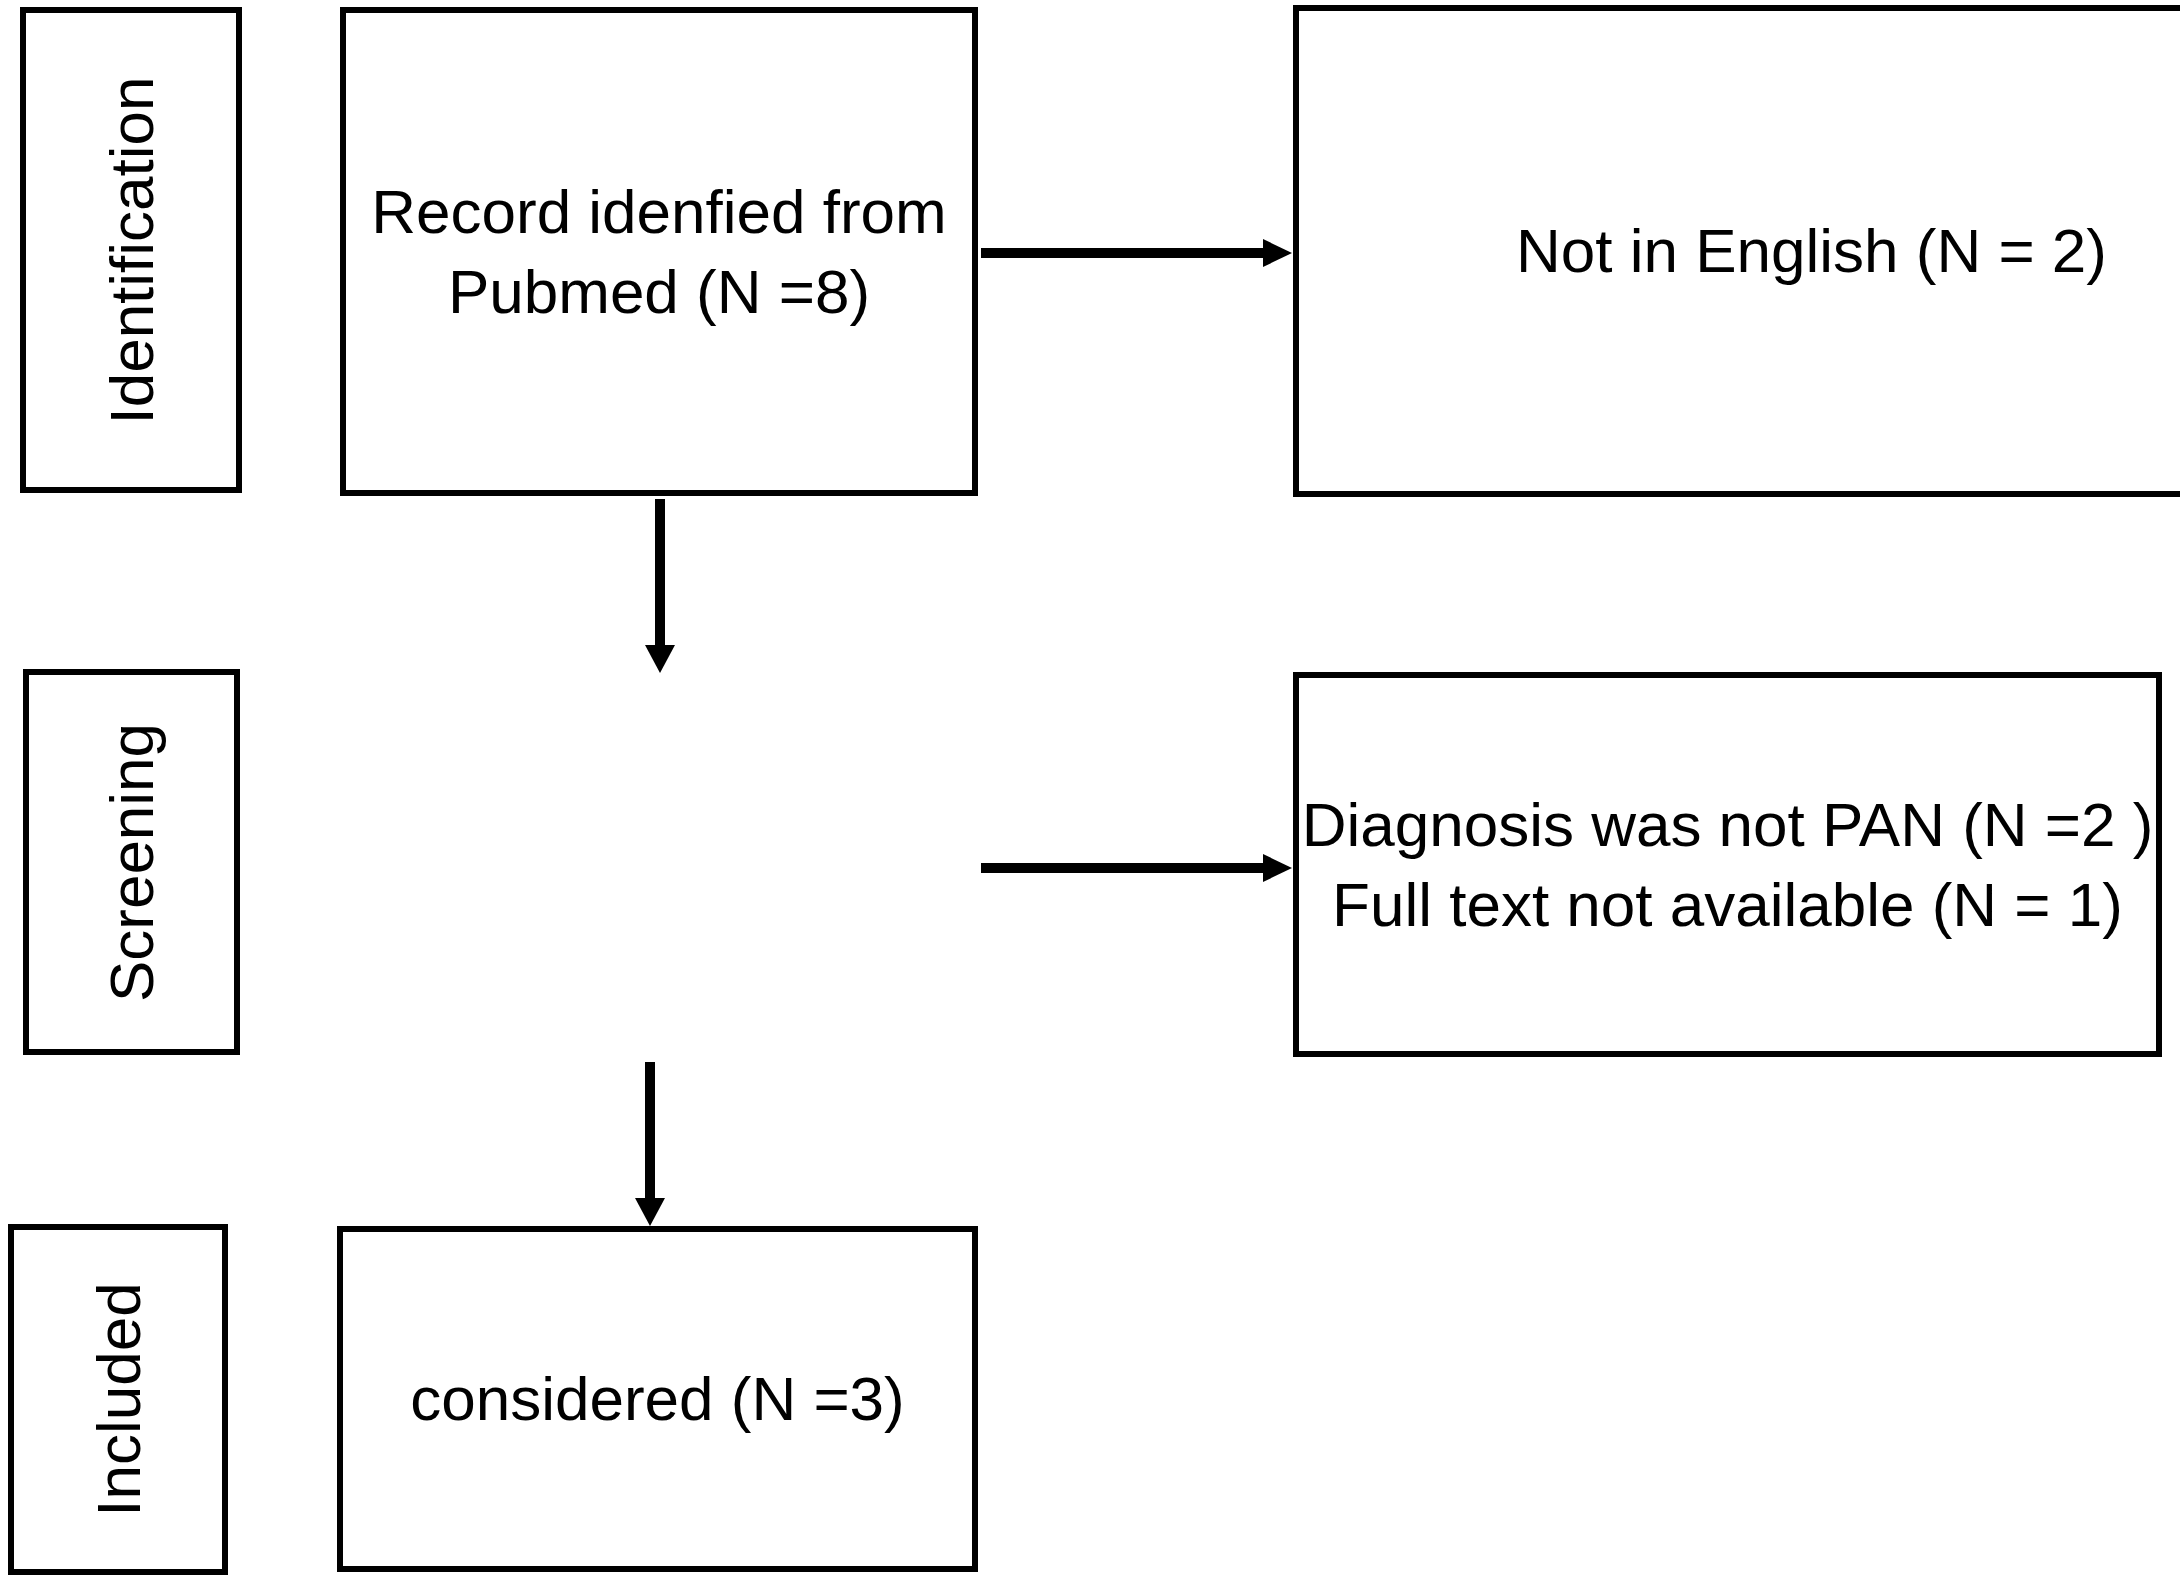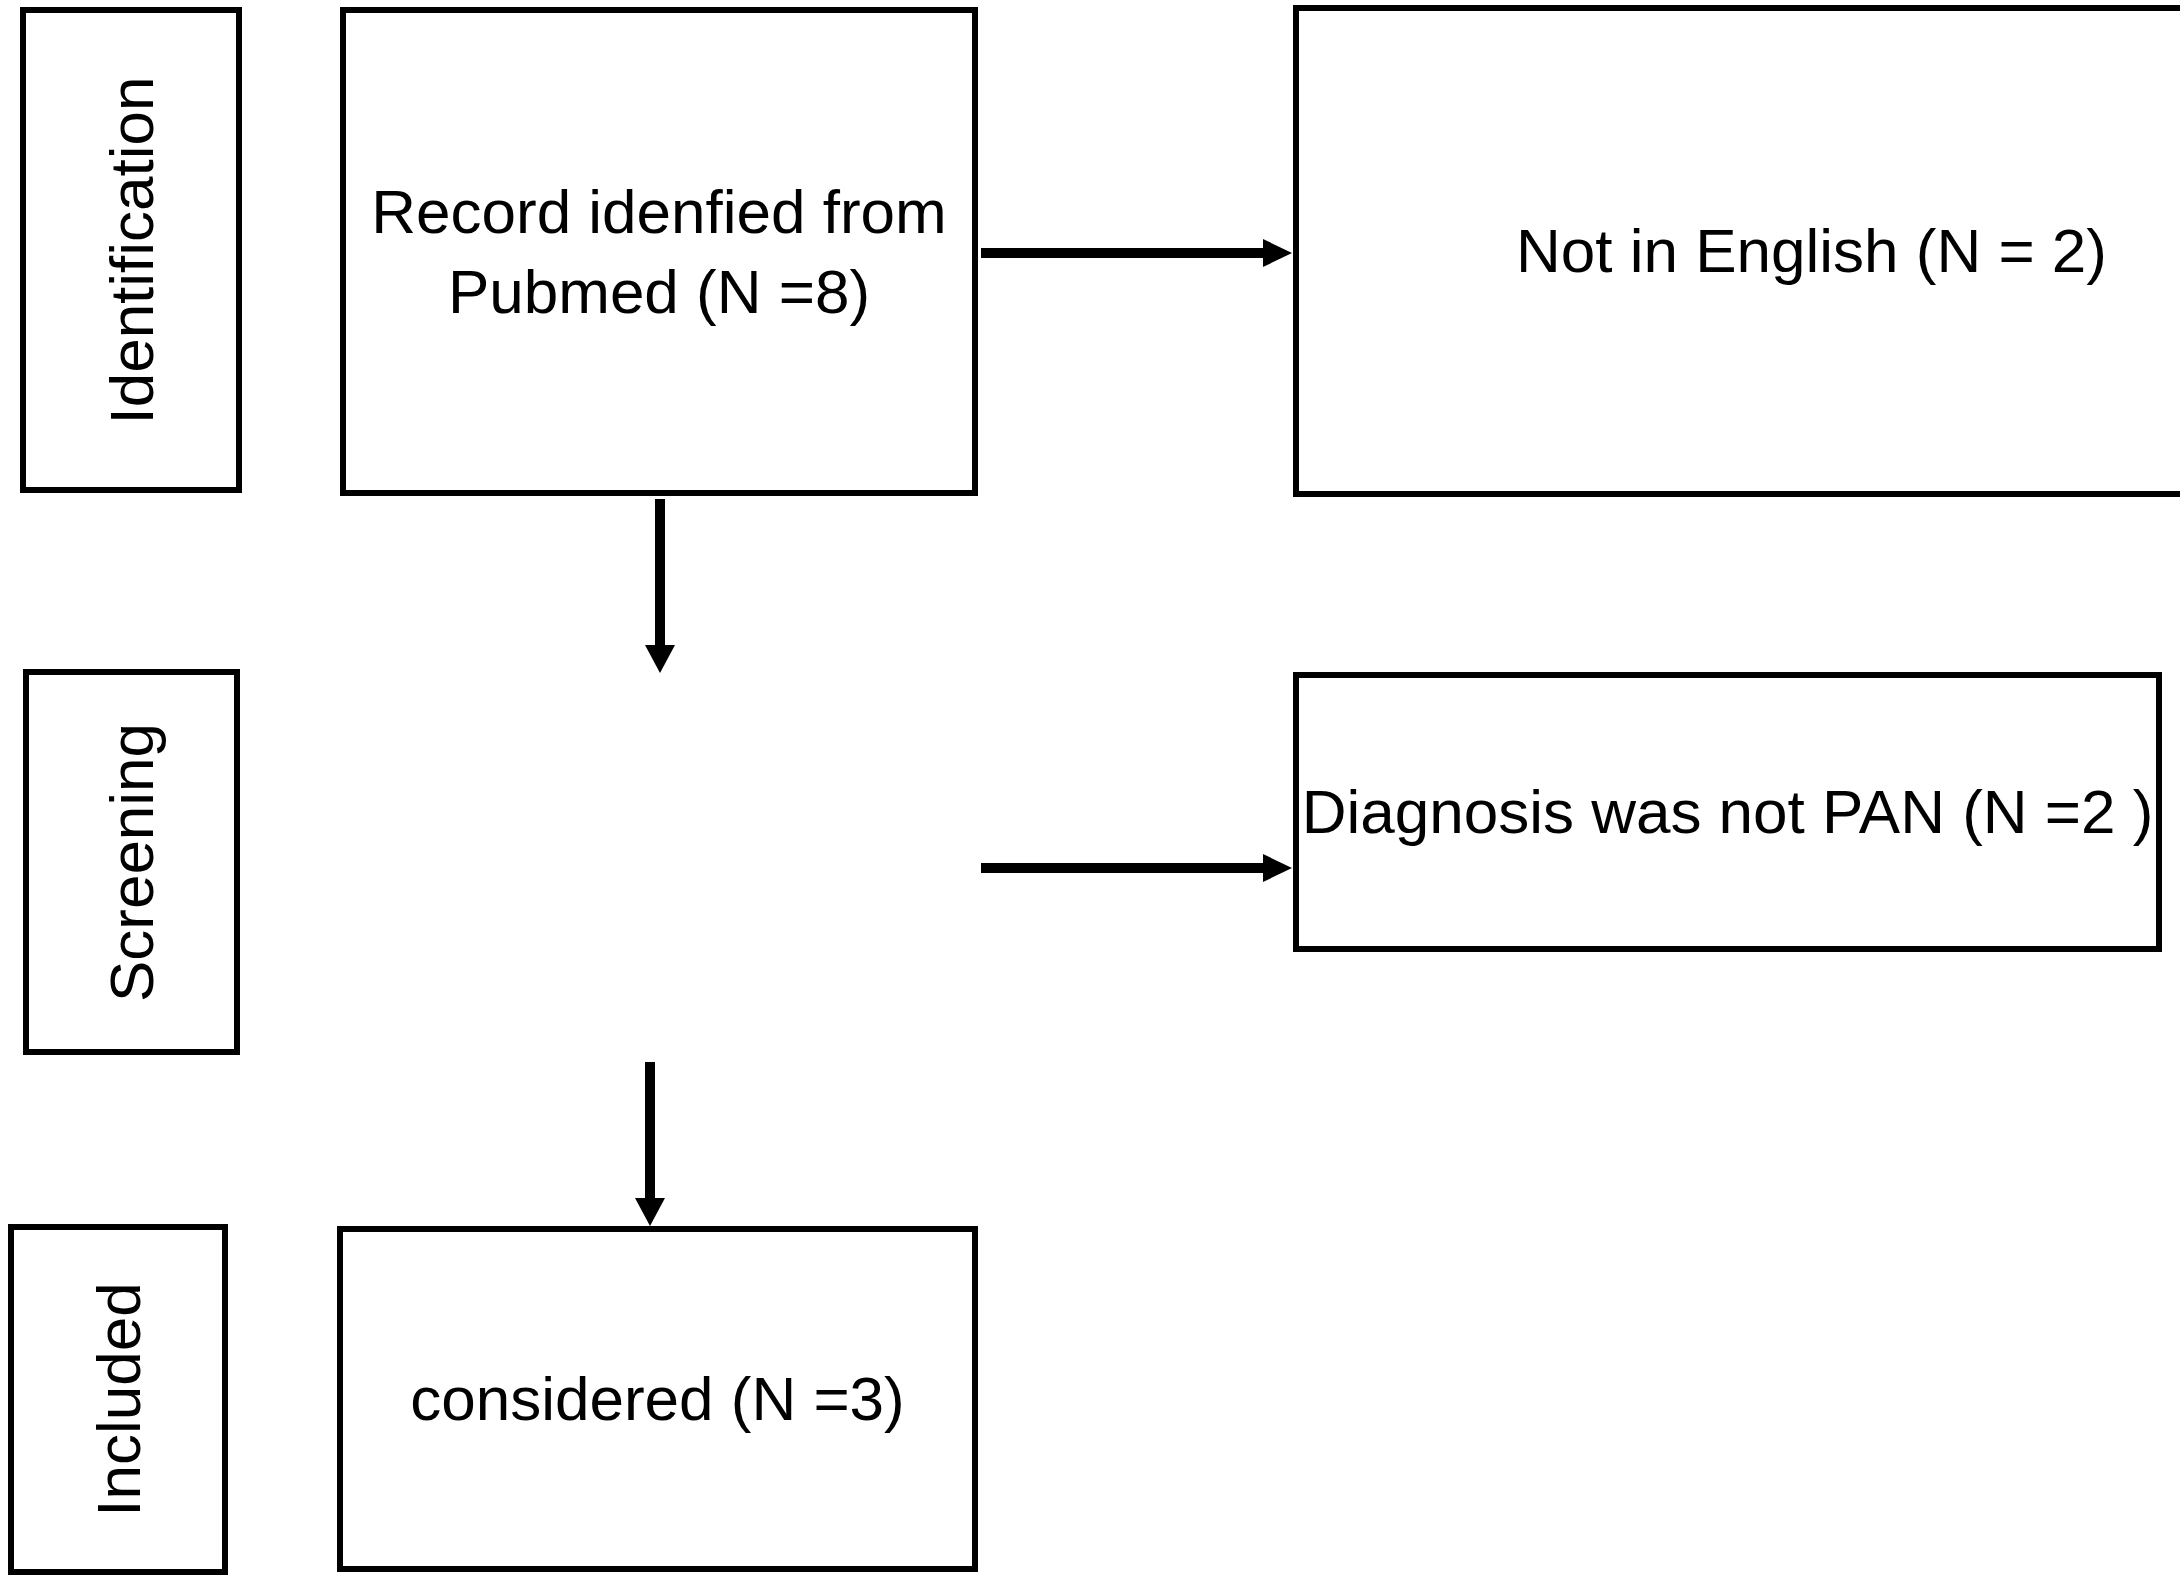--- a/index.html
+++ b/index.html
@@ -42,21 +42,21 @@
   #stage-screening      { left: 23px;  top: 669px;  width: 217px; height: 386px; }
   #stage-included       { left: 8px;   top: 1224px; width: 220px; height: 351px; }
 
   
   #node-identified { left: 340px; top: 7px;    width: 638px; height: 489px; }
   #node-assessed   { left: 338px; top: 673px;  width: 640px; height: 386px; }
   #node-included   { left: 337px; top: 1226px; width: 641px; height: 346px; }
 
   
   #node-not-english { left: 1293px; top: 5px;   width: 1037px; height: 492px; }
-  #node-excluded    { left: 1293px; top: 672px; width: 869px; height: 280px; }
+  #node-excluded    { left: 1293px; top: 672px; width: 869px; height: 385px; }
 
   
   .hline, .vline { position: absolute; background: #000000; }
   .head-right {
     position: absolute; width: 0; height: 0;
     border-top: 14px solid transparent;
     border-bottom: 14px solid transparent;
     border-left: 29px solid #000000;
   }
   .head-down {
@@ -105,20 +105,21 @@
   </div>
 
   <div class="box" id="node-not-english">
     <div class="node-text">
       <span class="line">Not in English (N = 2)</span>
     </div>
   </div>
   <div class="box" id="node-excluded">
     <div class="node-text">
       <span class="line">Diagnosis was not PAN (N =2 )</span>
+      <span class="line">Full text not available (N = 1)</span>
     </div>
   </div>
 
   <div class="hline" id="arrow1-line"></div>
   <div class="head-right" id="arrow1-head"></div>
 
   <div class="vline" id="arrow2-line"></div>
   <div class="head-down" id="arrow2-head"></div>
 
   <div class="hline" id="arrow3-line"></div>

